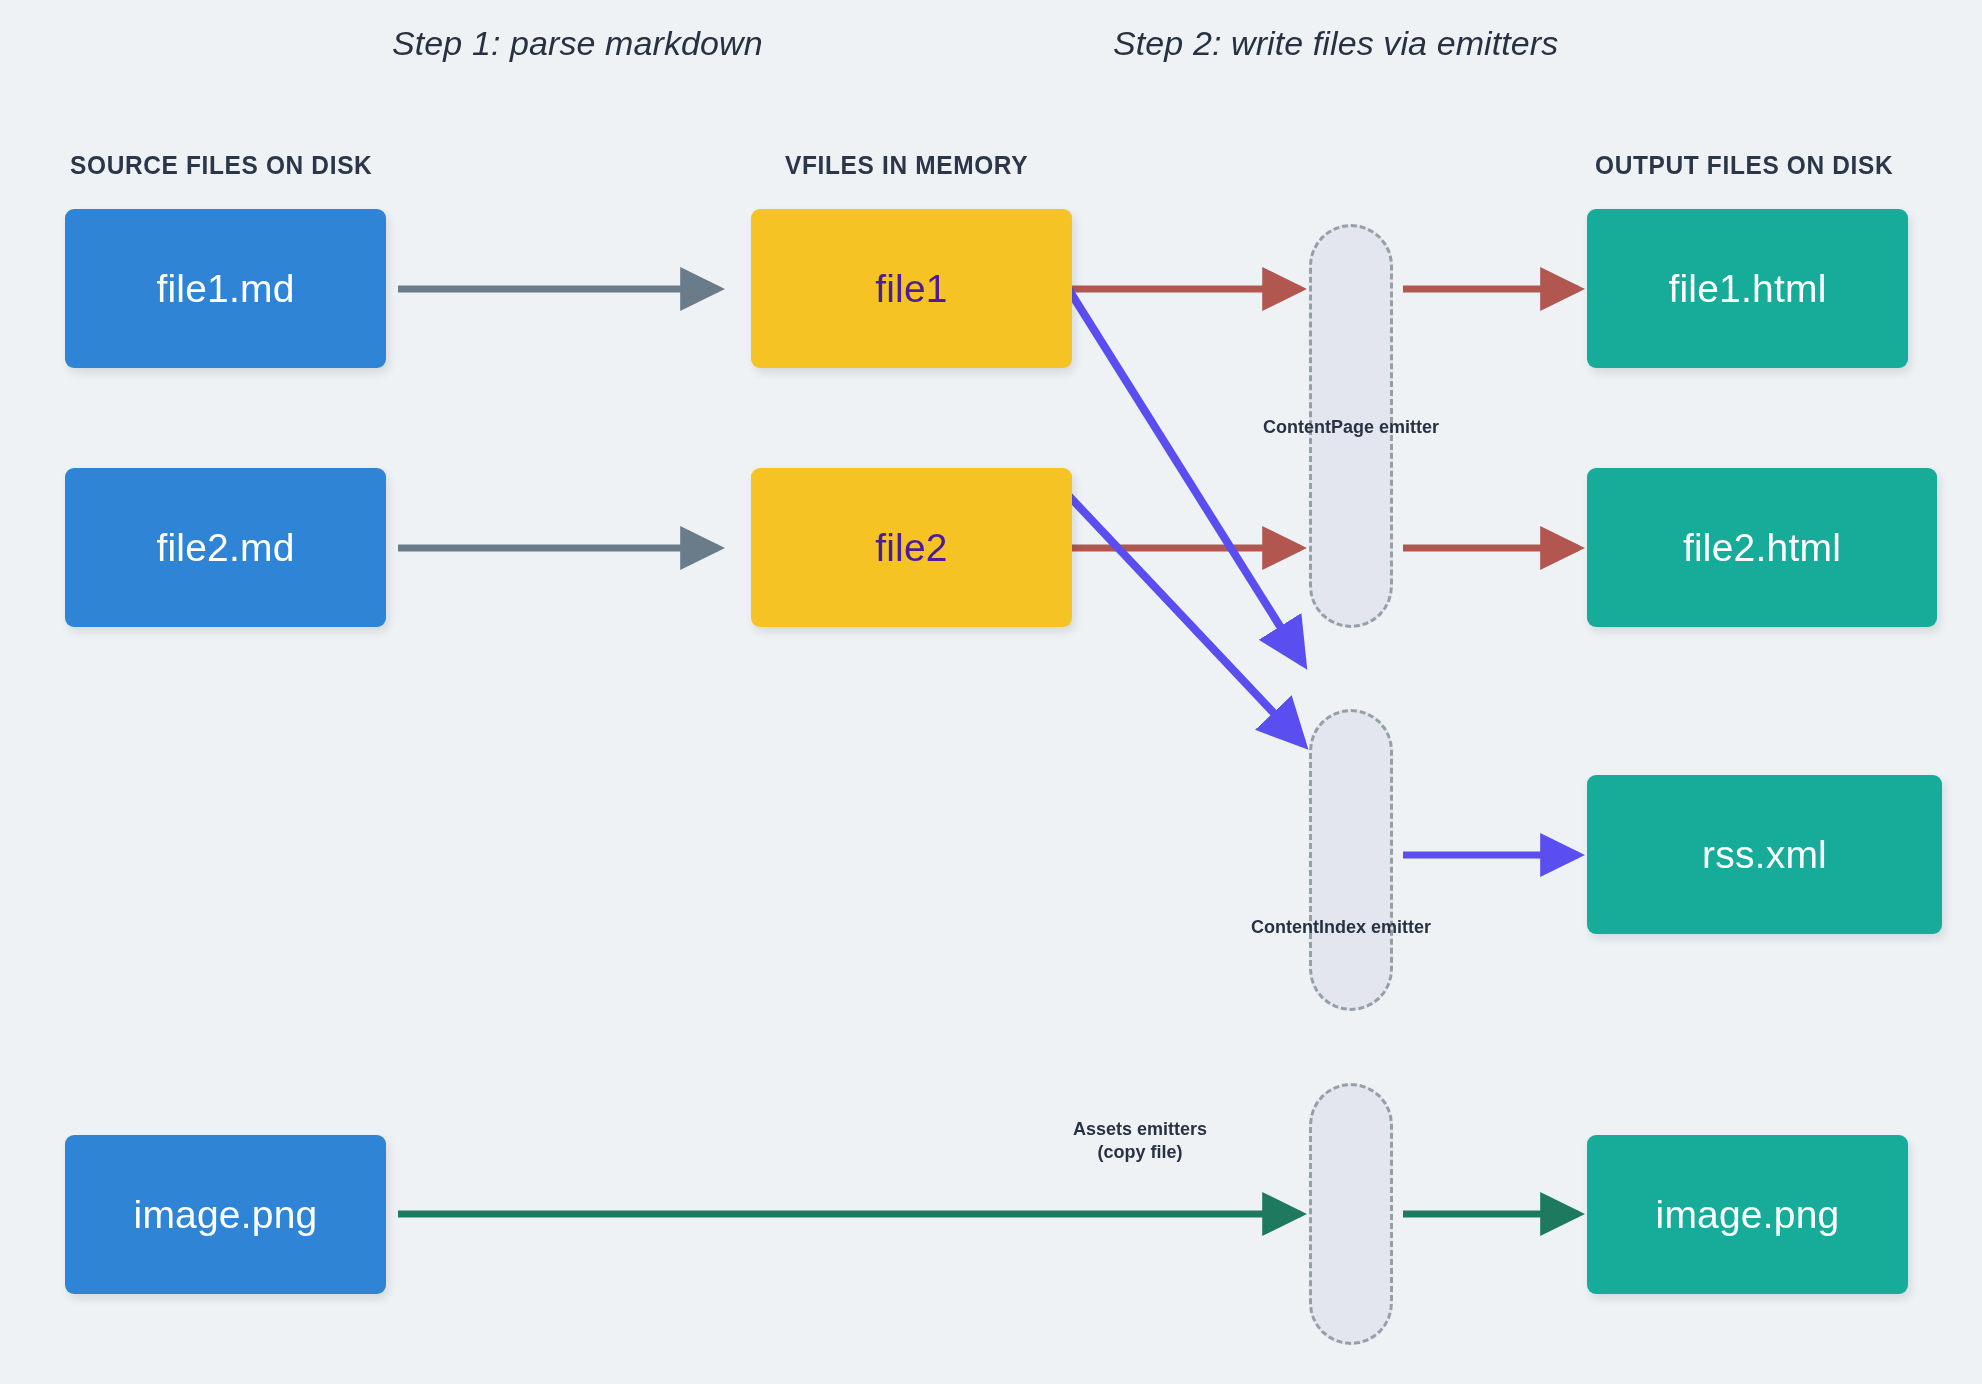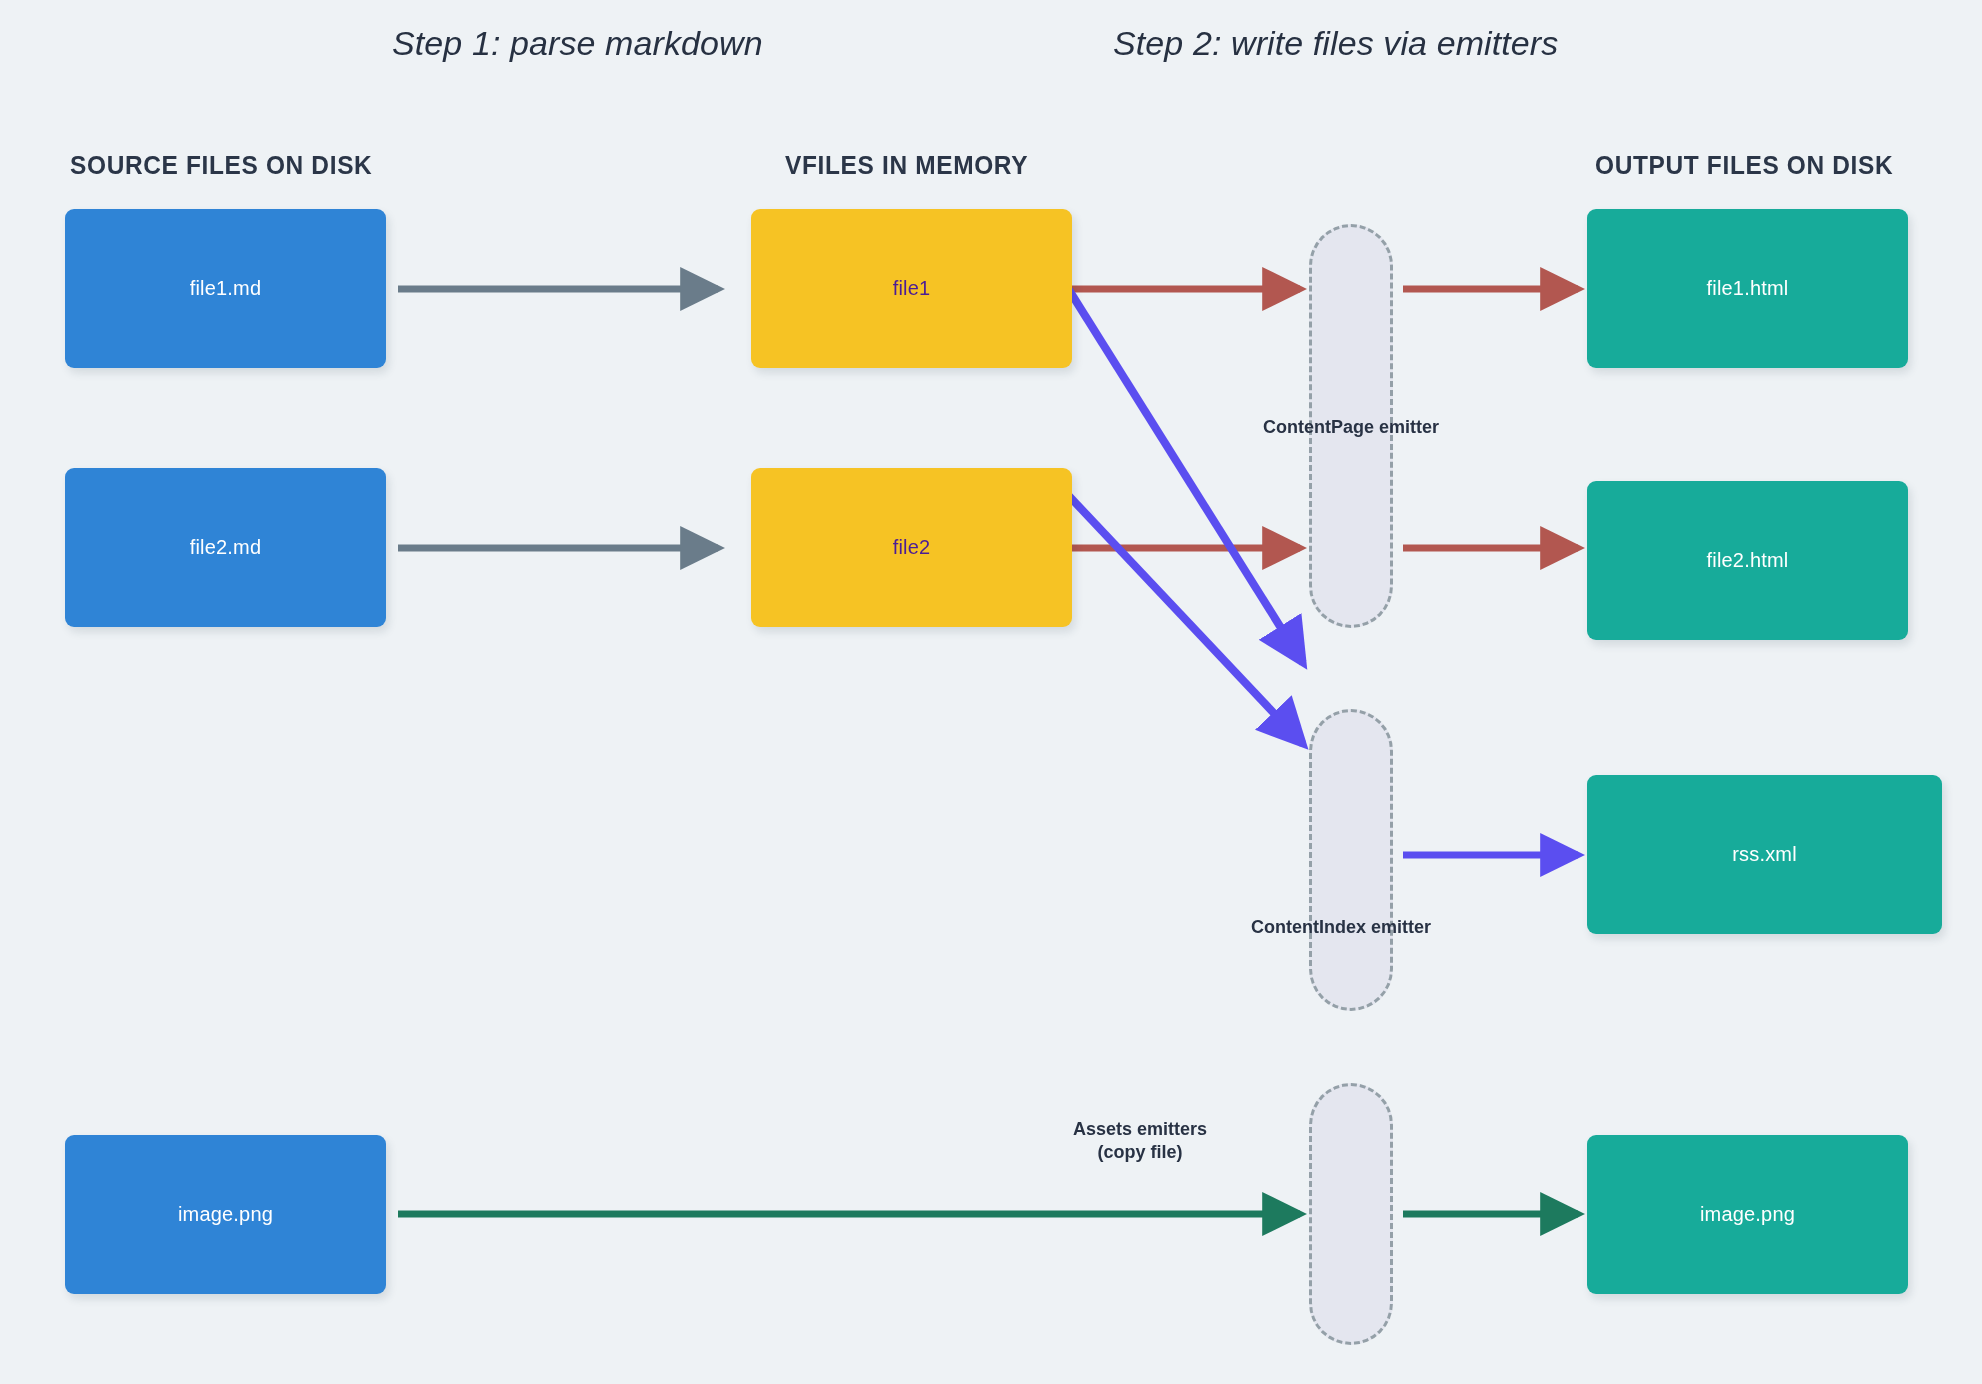--- a/index.html
+++ b/index.html
@@ -47,21 +47,21 @@
     transform-origin: left center;
   }
 
   .node {
     position: absolute;
     border-radius: 9px;
     display: flex;
     align-items: center;
     justify-content: center;
     box-shadow: 3px 5px 9px rgba(40, 60, 80, 0.13);
-    font-size: 20px;
+    font-size: 39px;
     letter-spacing: 0.2px;
   }
   .node.src {
     background: #2f84d6;
     color: #ffffff;
   }
   .node.vfile {
     background: #f6c324;
     color: #4c1d95;
   }
@@ -152,17 +152,17 @@
   <div class="emitter" style="left:1309px; top:709px; width:84px; height:302px;"></div>
   <div class="emitter-label" style="left:1121px; top:916px; width:440px;">ContentIndex emitter</div>
 
   <div class="emitter" style="left:1309px; top:1083px; width:84px; height:262px;"></div>
   <div class="emitter-label two-line" style="left:930px; top:1118px; width:420px;">
     <div>Assets emitters</div>
     <div>(copy file)</div>
   </div>
 
   <div class="node out" style="left:1587px; top:209px; width:321px; height:159px;">file1.html</div>
-  <div class="node out" style="left:1587px; top:481px; width:321px; height:159px;">file2.html</div>
+  <div class="node out" style="left:1587px; top:468px; width:350px; height:159px;">file2.html</div>
   <div class="node out" style="left:1587px; top:775px; width:355px; height:159px;">rss.xml</div>
   <div class="node out" style="left:1587px; top:1135px; width:321px; height:159px;">image.png</div>
 
 </div>
 
 </body></html>

